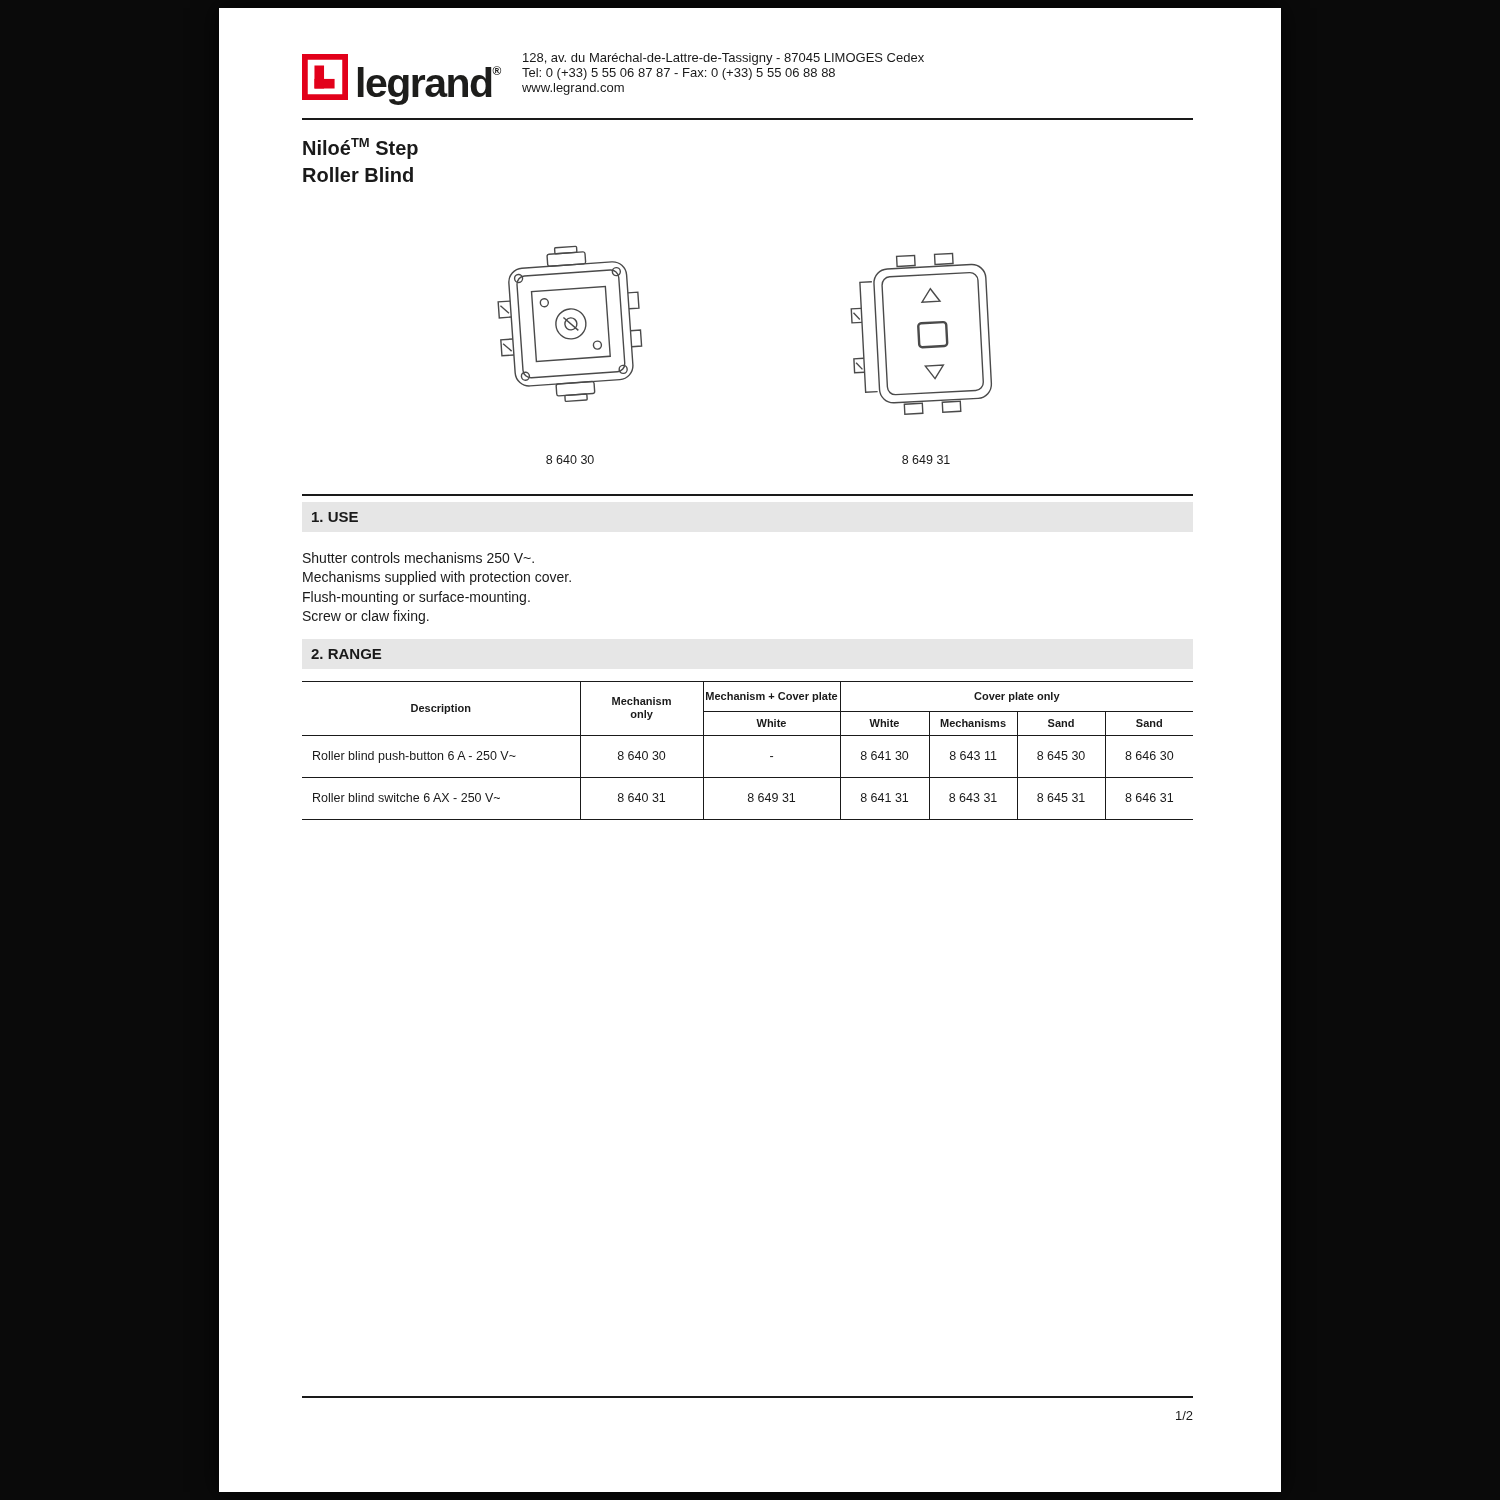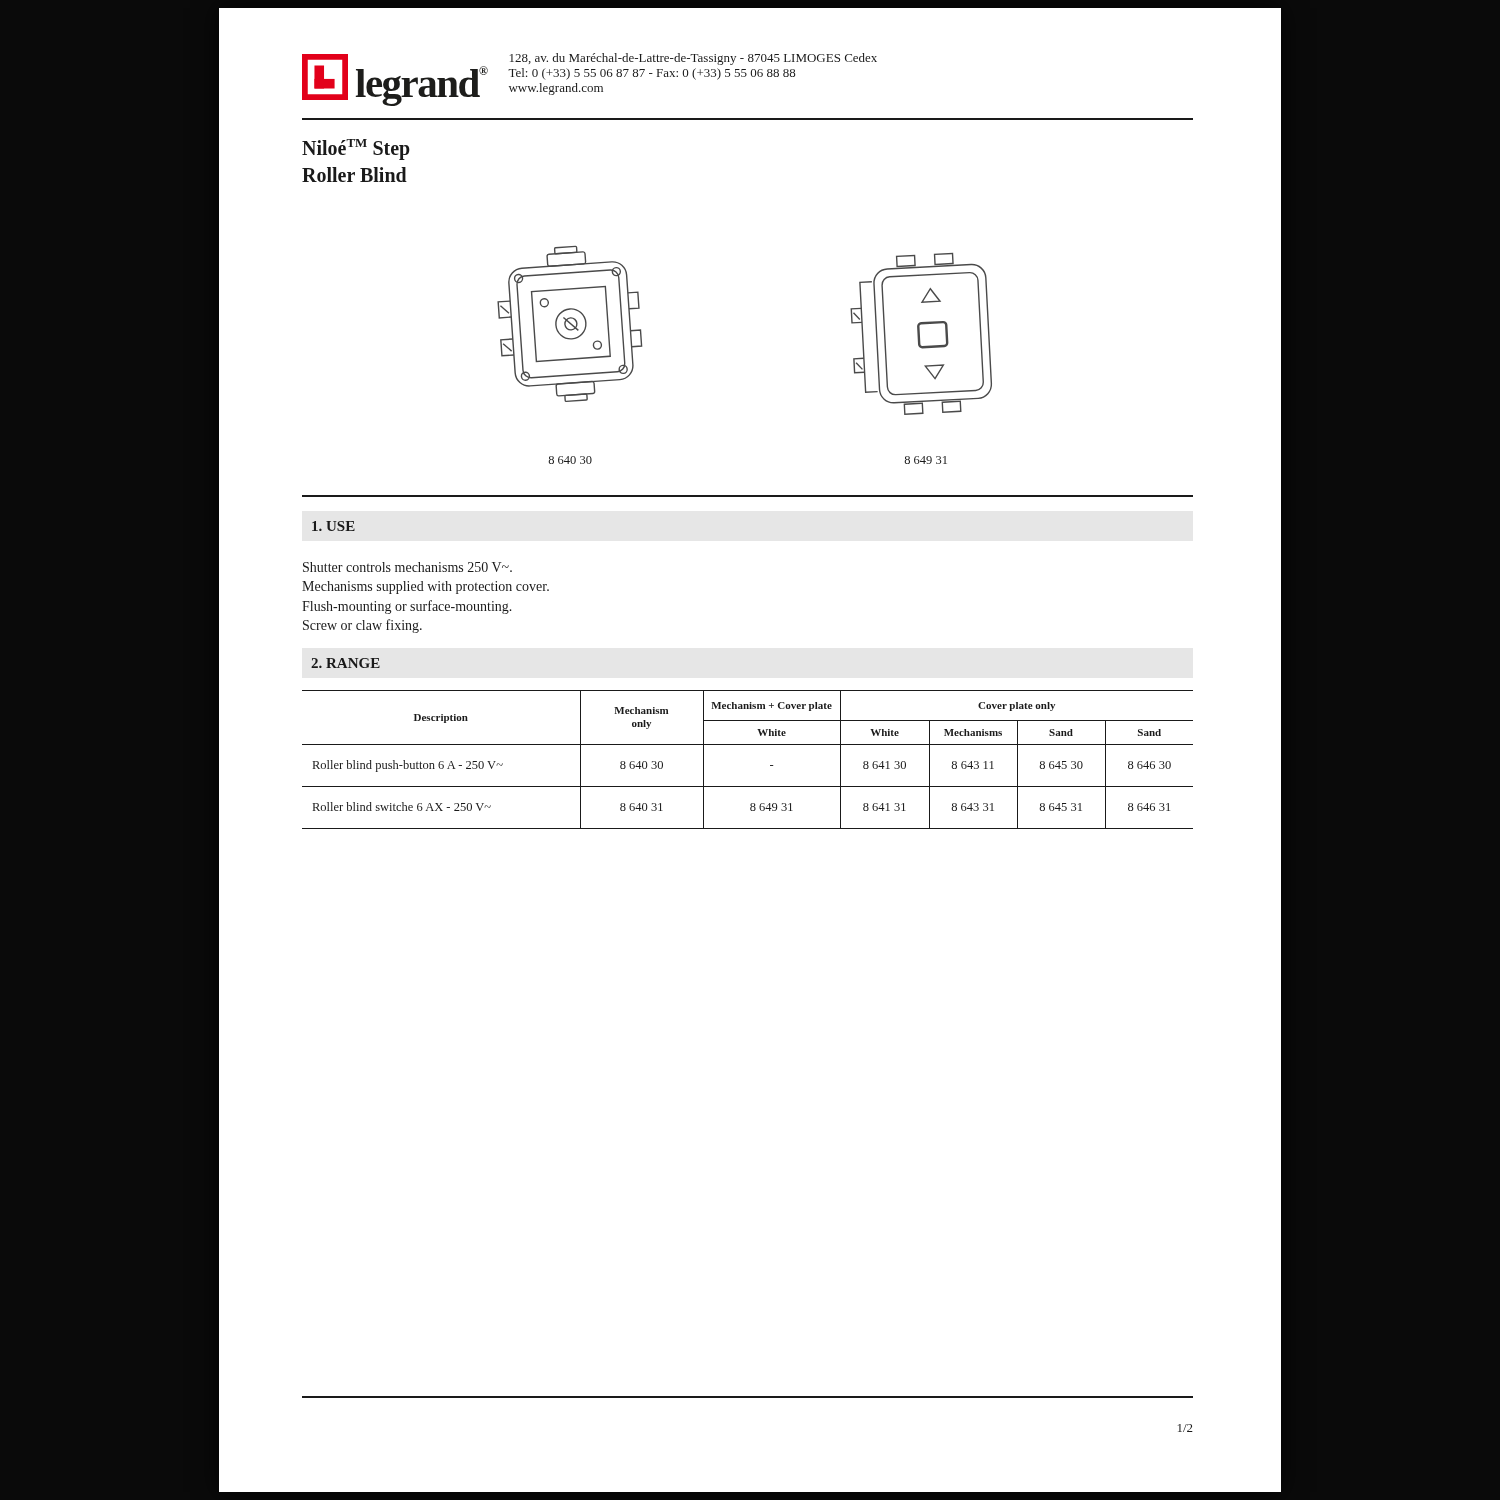--- a/index.html
+++ b/index.html
@@ -2,21 +2,21 @@
 <html><head>
 <meta charset="utf-8">
 <style>
   * { box-sizing: border-box; margin: 0; padding: 0; }
   html, body { width: 1500px; height: 1500px; }
   body {
     background: #0a0a0a;
     font-family: "Liberation Sans", sans-serif;
     color: #1a1a1a;
   }
-  .canvas { width: 1352px; height: 1500px; position: relative; font-family: Liberation Serif, serif; }
+  .canvas { width: 1352px; height: 1500px; position: relative; }
   .page {
     position: absolute;
     left: 219px; top: 8px;
     width: 1062px; height: 1484px;
     background: #ffffff;
     box-shadow: 0 0 24px rgba(0,0,0,0.9);
   }
   .content { padding: 40px 88px 0 83px; }
 
   
@@ -41,21 +41,21 @@
   .figures { display: flex; margin-top: 40px; }
   .fig { width: 200px; text-align: center; }
   .fig1 { margin-left: 168px; }
   .fig2 { margin-left: 156px; }
   .fig svg { width: 190px; height: 222px; display: block; margin: 0 auto; }
   .fig-caption { font-size: 12.5px; margin-top: 2px; }
 
   
   .section-rule { border-top: 2px solid #1a1a1a; margin-top: 27px; }
   .section-bar {
-    margin-top: 14px; height: 30px; line-height: 30px;
+    margin-top: 6px; height: 30px; line-height: 30px;
     background: #e6e6e6; font-size: 15px; font-weight: bold;
     padding-left: 9px;
   }
   .section-bar.range { margin-top: 12px; }
   .use-text { margin-top: 17px; font-size: 14px; line-height: 19.5px; }
 
   
   table.range-table {
     width: 891px; border-collapse: collapse; table-layout: fixed;
     margin-top: 12px; font-size: 12.5px;
@@ -72,21 +72,21 @@
 
   
   .footer {
     position: absolute; left: 83px; right: 88px; top: 1388px;
   }
   .f-rule { border-top: 1px solid #1a1a1a; }
   .f-row { display: flex; margin: 12px 0 14px 0; font-size: 13.5px; }
   .f-left { width: 420px; }
   .f-center { flex: 1; }
   .f-right { text-align: right; }
-  .f-page { text-align: right; font-size: 13px; margin-top: 22px; }
+  .f-page { text-align: right; font-size: 13px; margin-top: 10px; }
 </style>
 </head>
 <body>
 
 <div class="canvas">
   <div class="page">
     <div class="content">
 
       <div class="hdr">
         <div class="logo-block">

